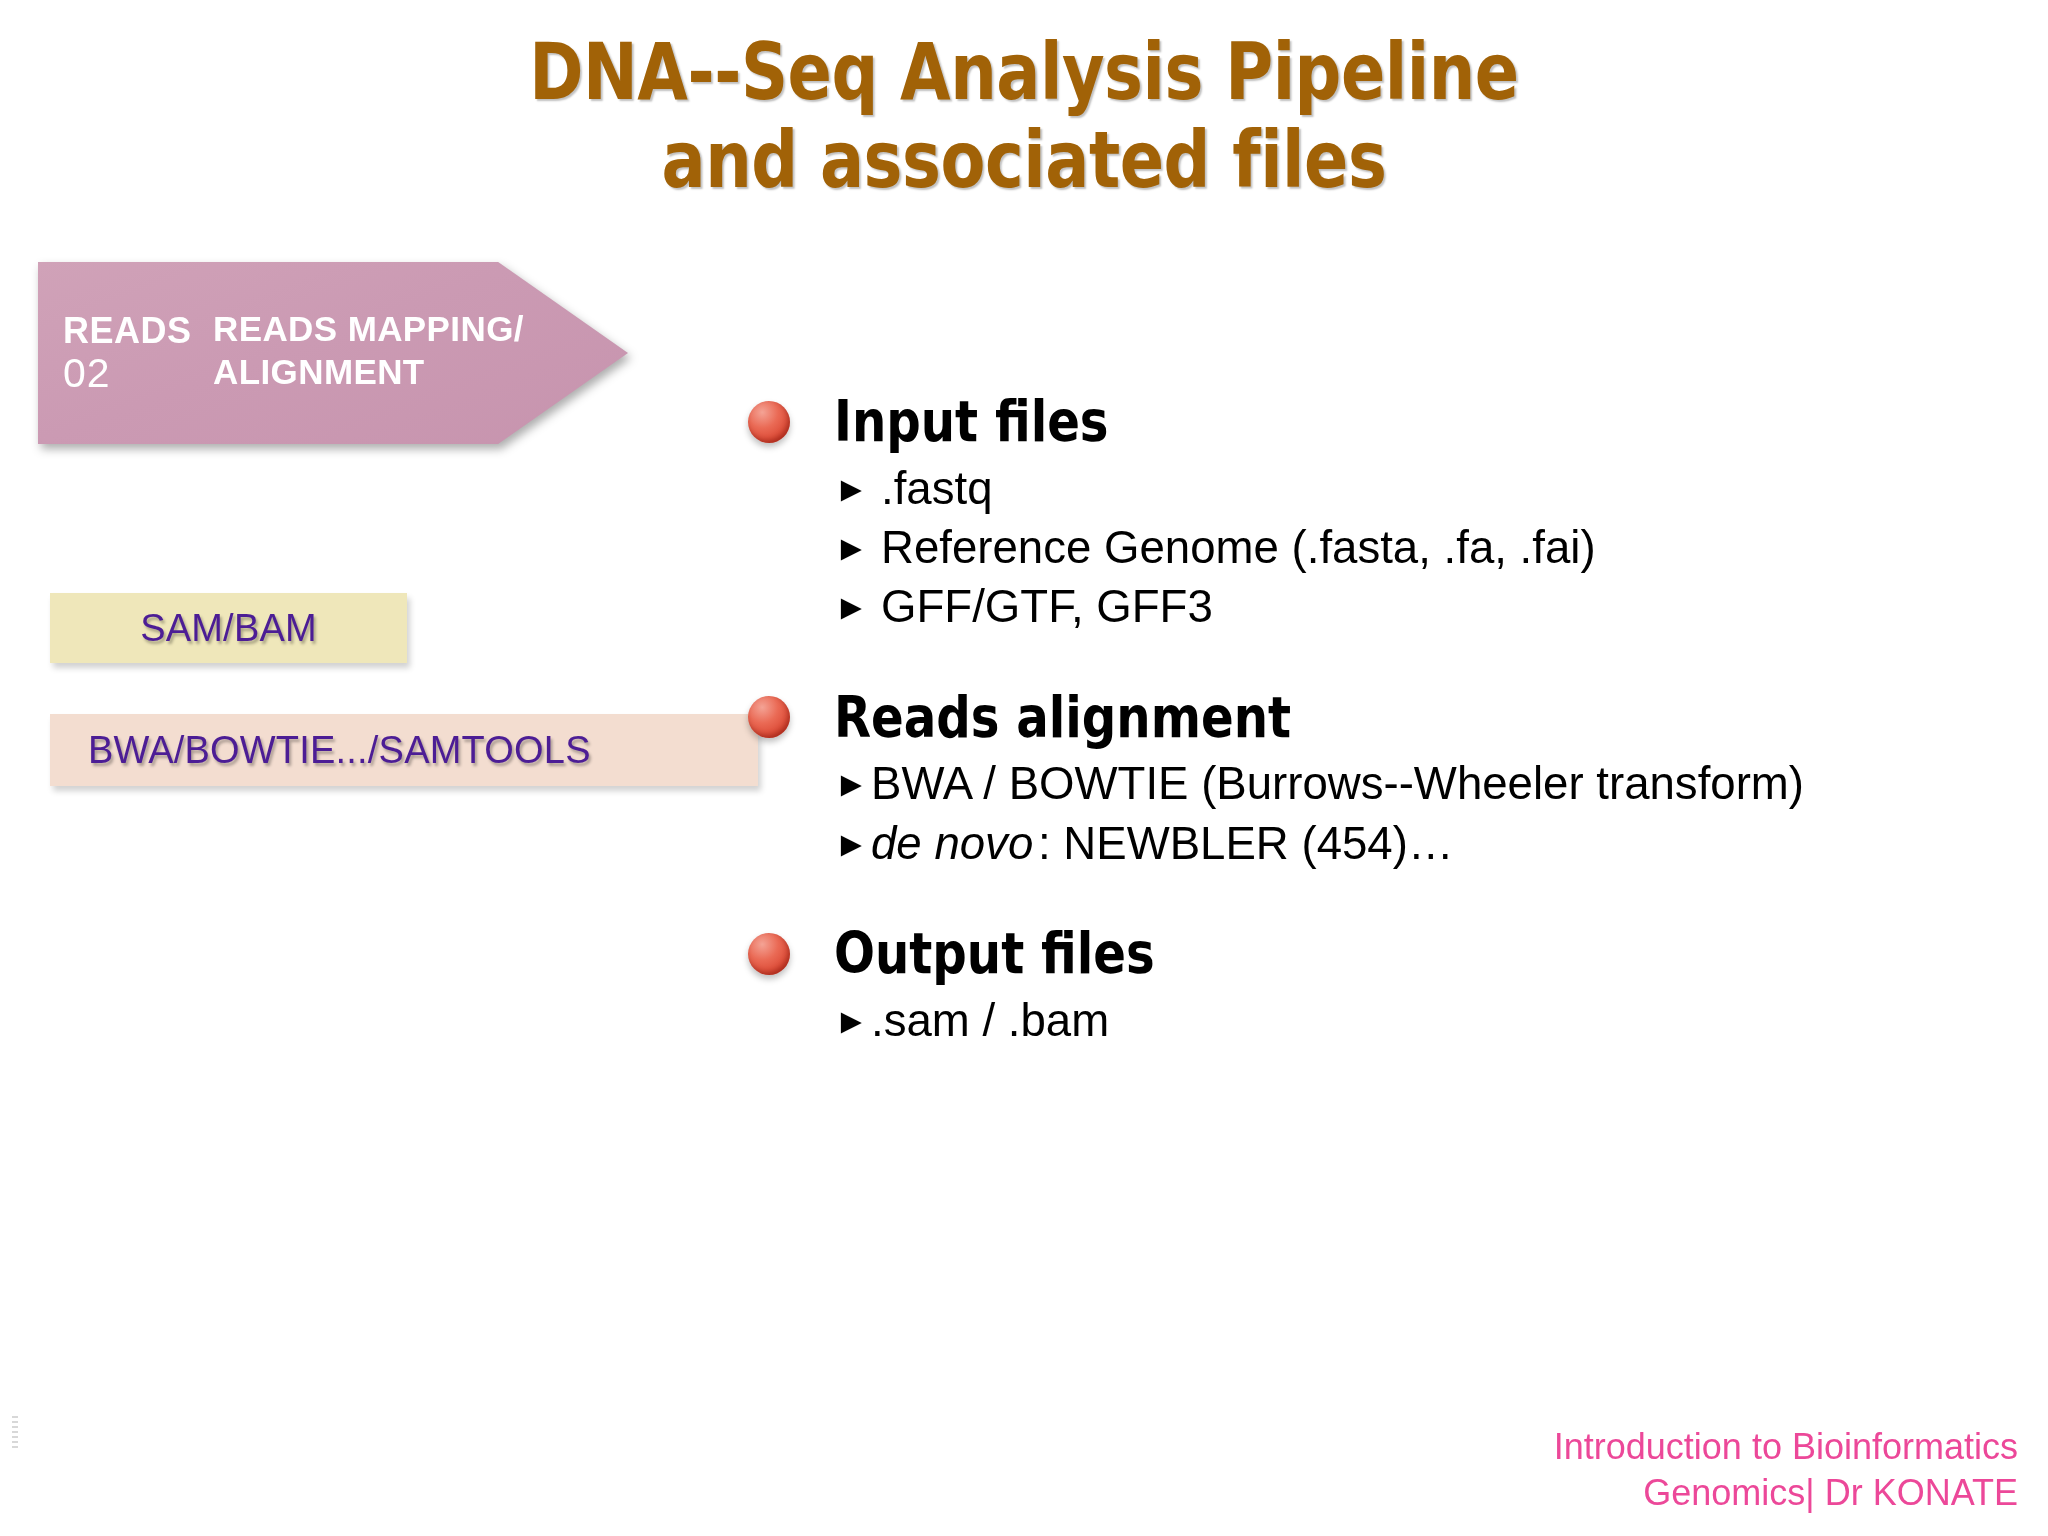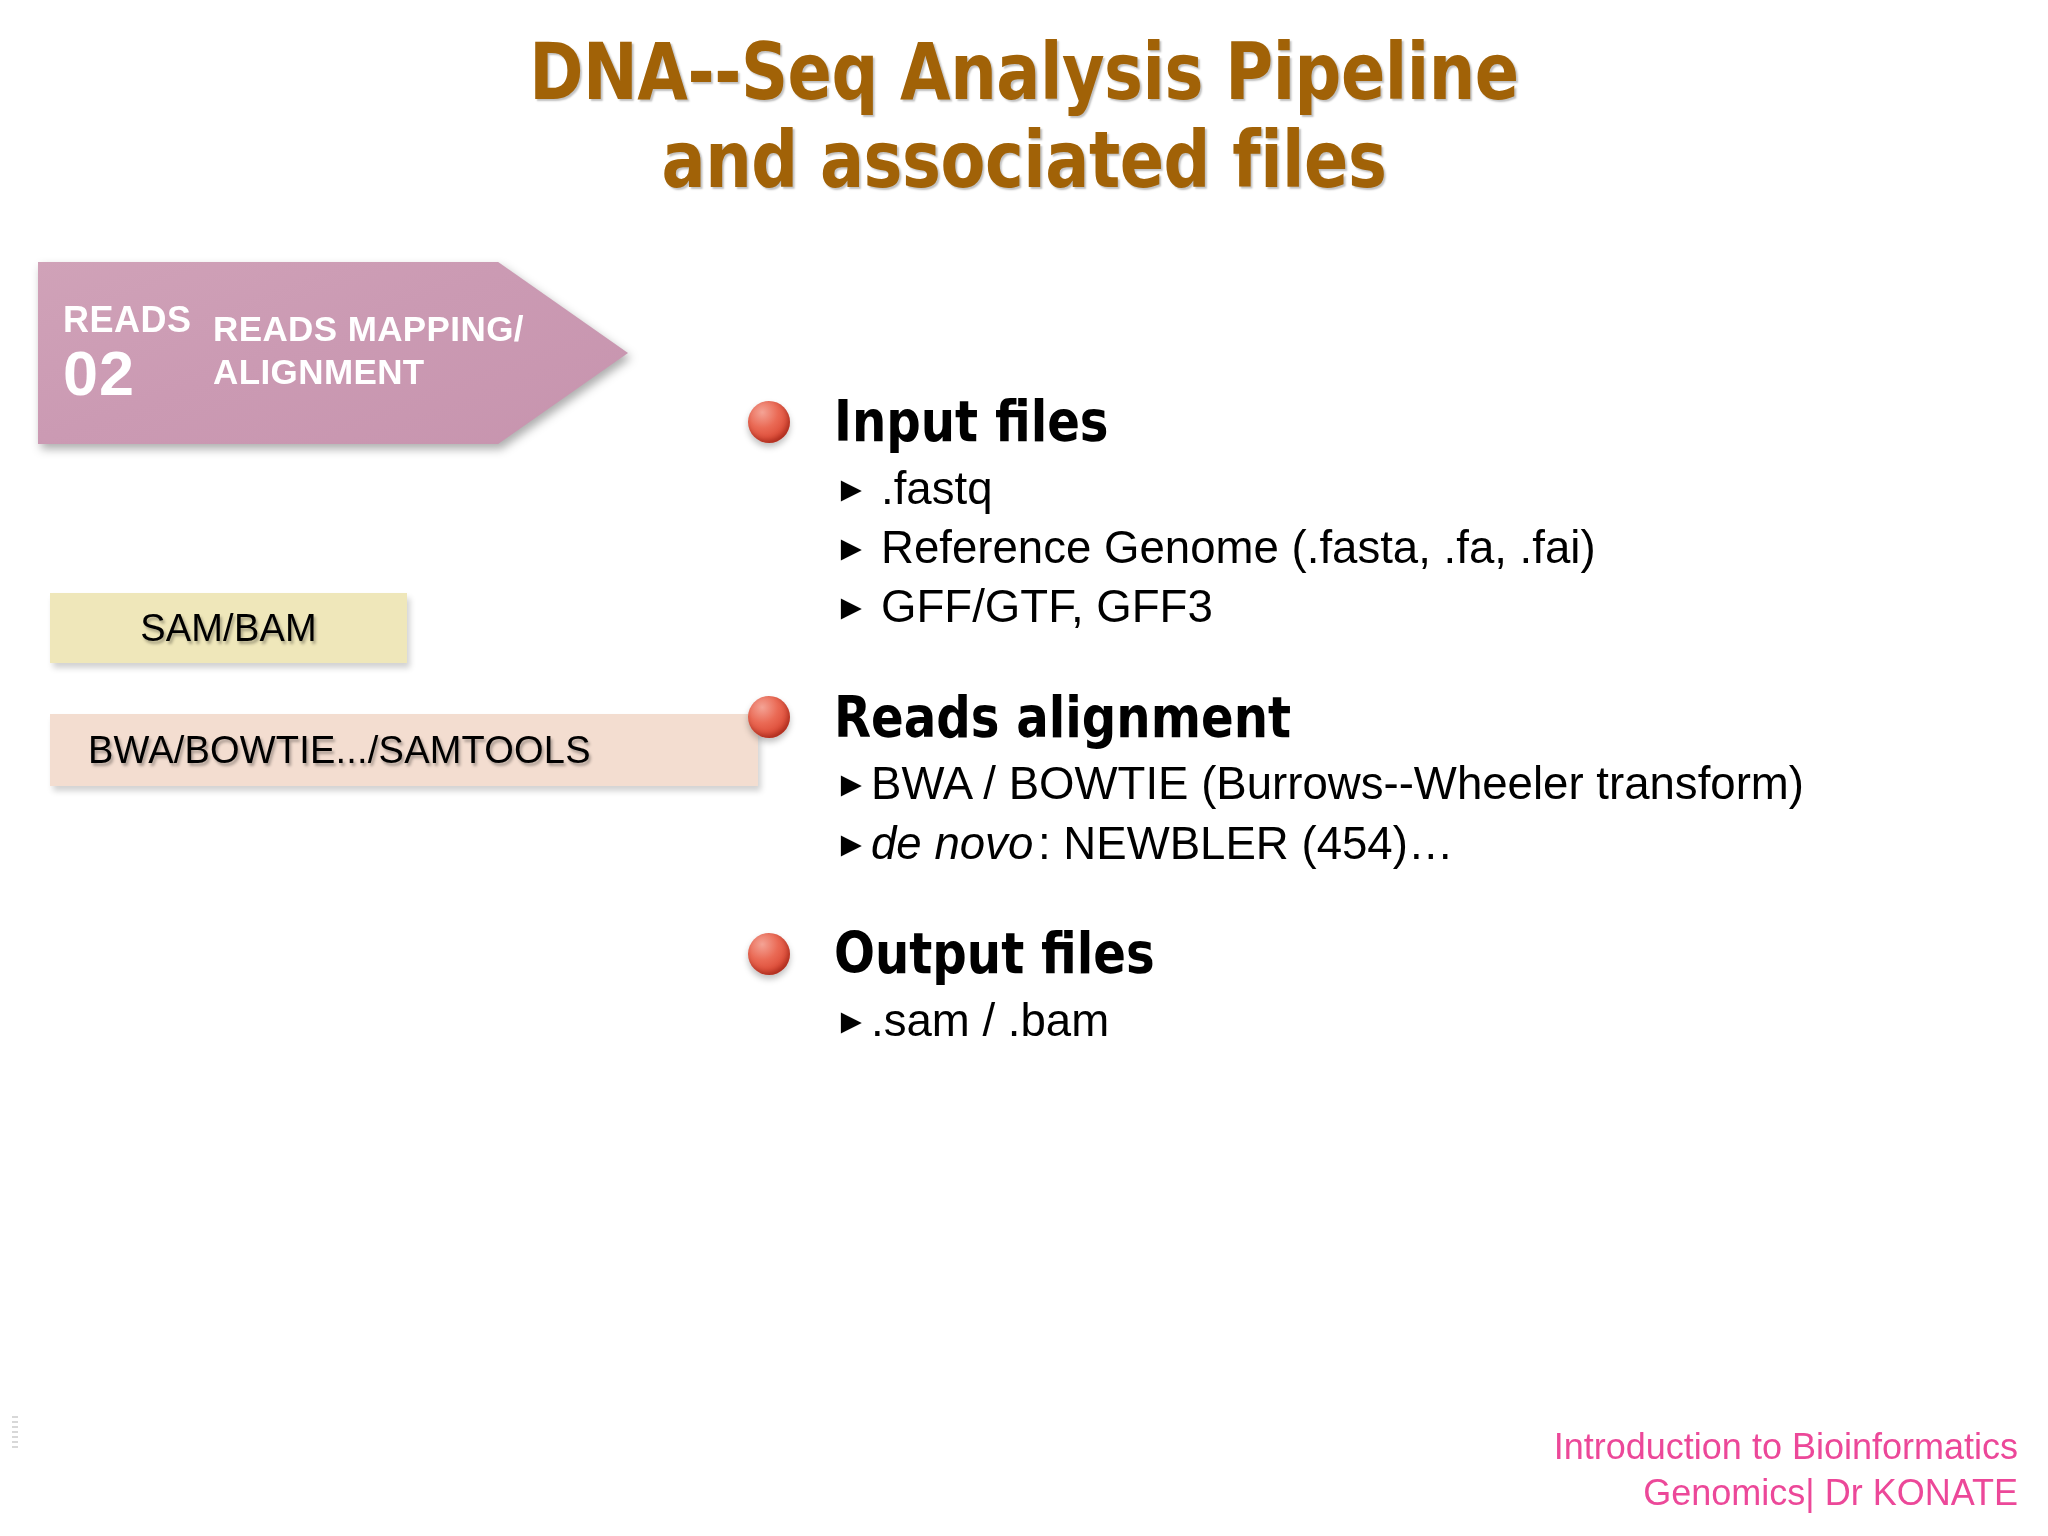--- a/index.html
+++ b/index.html
@@ -67,39 +67,39 @@
     line-height: 1.0;
   }
   .step-word {
     font-size: 36px;
     font-weight: 700;
     letter-spacing: 0.5px;
     display: block;
     margin-bottom: 4px;
   }
   .step-number {
-    font-size: 63px;
-    font-weight: 700;
+    font-size: 41px;
+    font-weight: 400;
     display: block;
     letter-spacing: 1px;
   }
   .step-title {
     font-size: 35px;
     font-weight: 600;
     line-height: 1.22;
     letter-spacing: 0.4px;
     padding-bottom: 4px;
   }
 
   .tag-box {
     position: absolute;
     box-sizing: border-box;
     display: flex;
     align-items: center;
-    color: #000000;
+    color: #4c1d95;
     font-size: 38px;
     font-weight: 400;
     letter-spacing: 0.2px;
     text-shadow: 2px 3px 3px rgba(0,0,0,0.30);
   }
   #tag-sambam {
     left: 50px;
     top: 593px;
     width: 357px;
     height: 70px;

